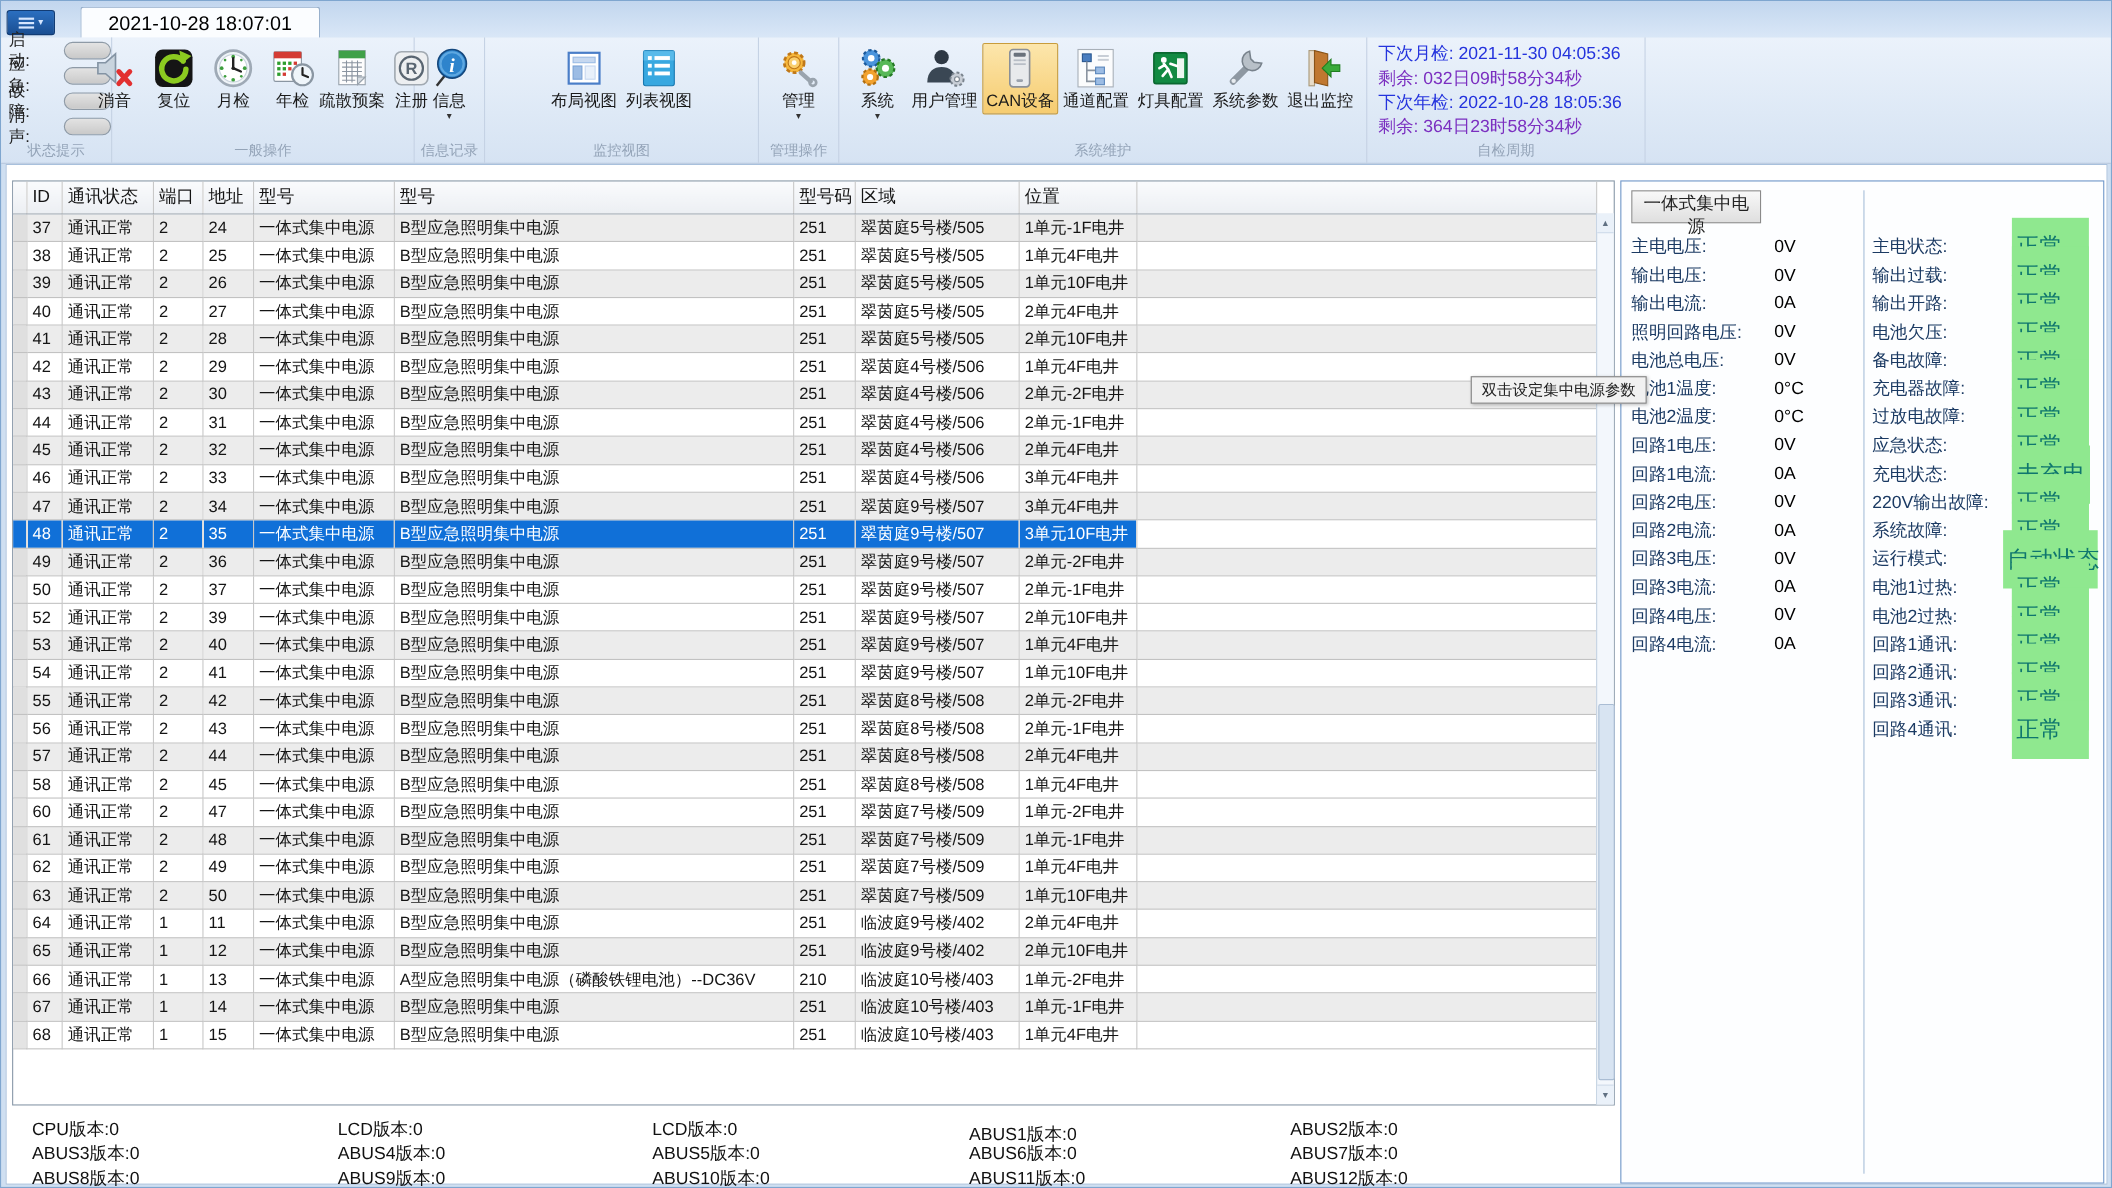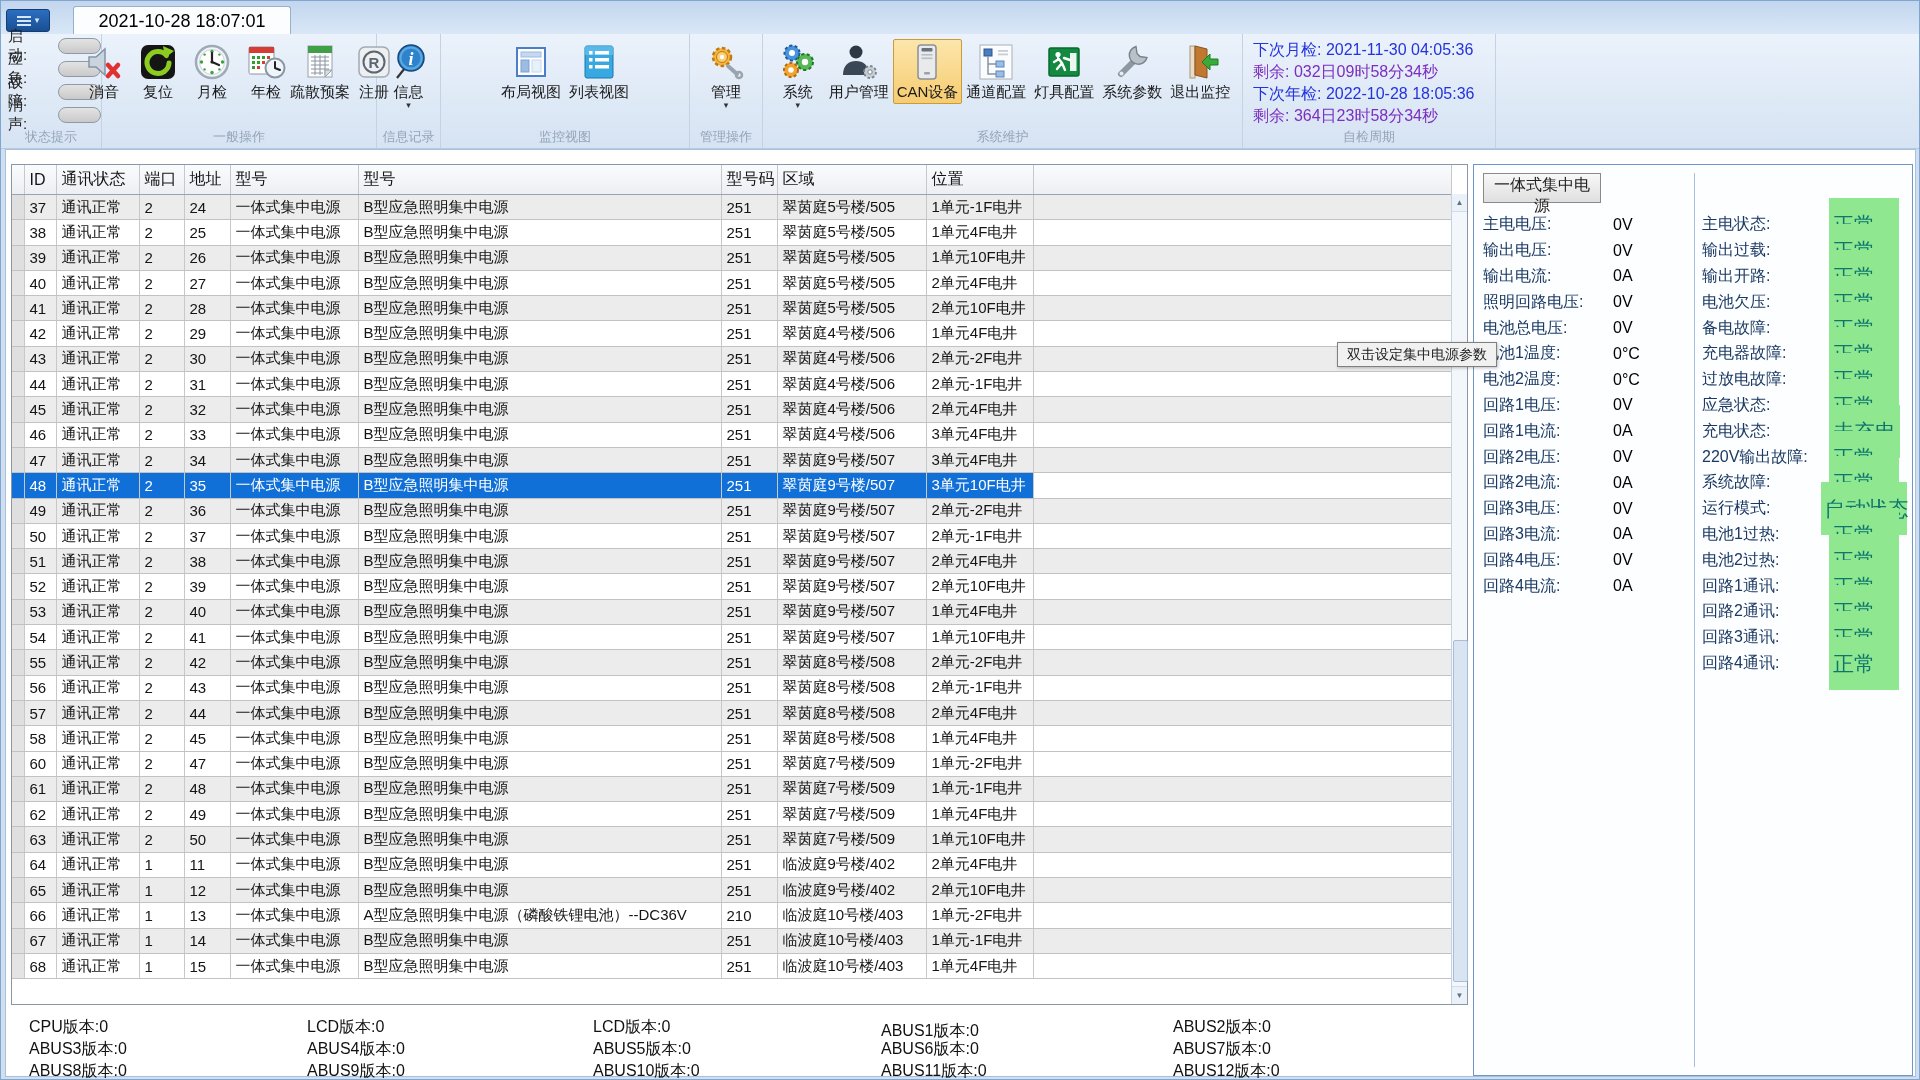--- a/index.html
+++ b/index.html
@@ -580,33 +580,20 @@
             <td>通讯正常</td>
             <td>2</td>
             <td>37</td>
             <td>一体式集中电源</td>
             <td>B型应急照明集中电源</td>
             <td>251</td>
             <td>翠茵庭9号楼/507</td>
             <td>2单元-1F电井</td>
             <td class="filler"></td>
           </tr>
-          <tr class="alt">
-            <td class="marker"></td>
-            <td>51</td>
-            <td>通讯正常</td>
-            <td>2</td>
-            <td>38</td>
-            <td>一体式集中电源</td>
-            <td>B型应急照明集中电源</td>
-            <td>251</td>
-            <td>翠茵庭9号楼/507</td>
-            <td>2单元4F电井</td>
-            <td class="filler"></td>
-          </tr>
           <tr>
             <td class="marker"></td>
             <td>52</td>
             <td>通讯正常</td>
             <td>2</td>
             <td>39</td>
             <td>一体式集中电源</td>
             <td>B型应急照明集中电源</td>
             <td>251</td>
             <td>翠茵庭9号楼/507</td>

